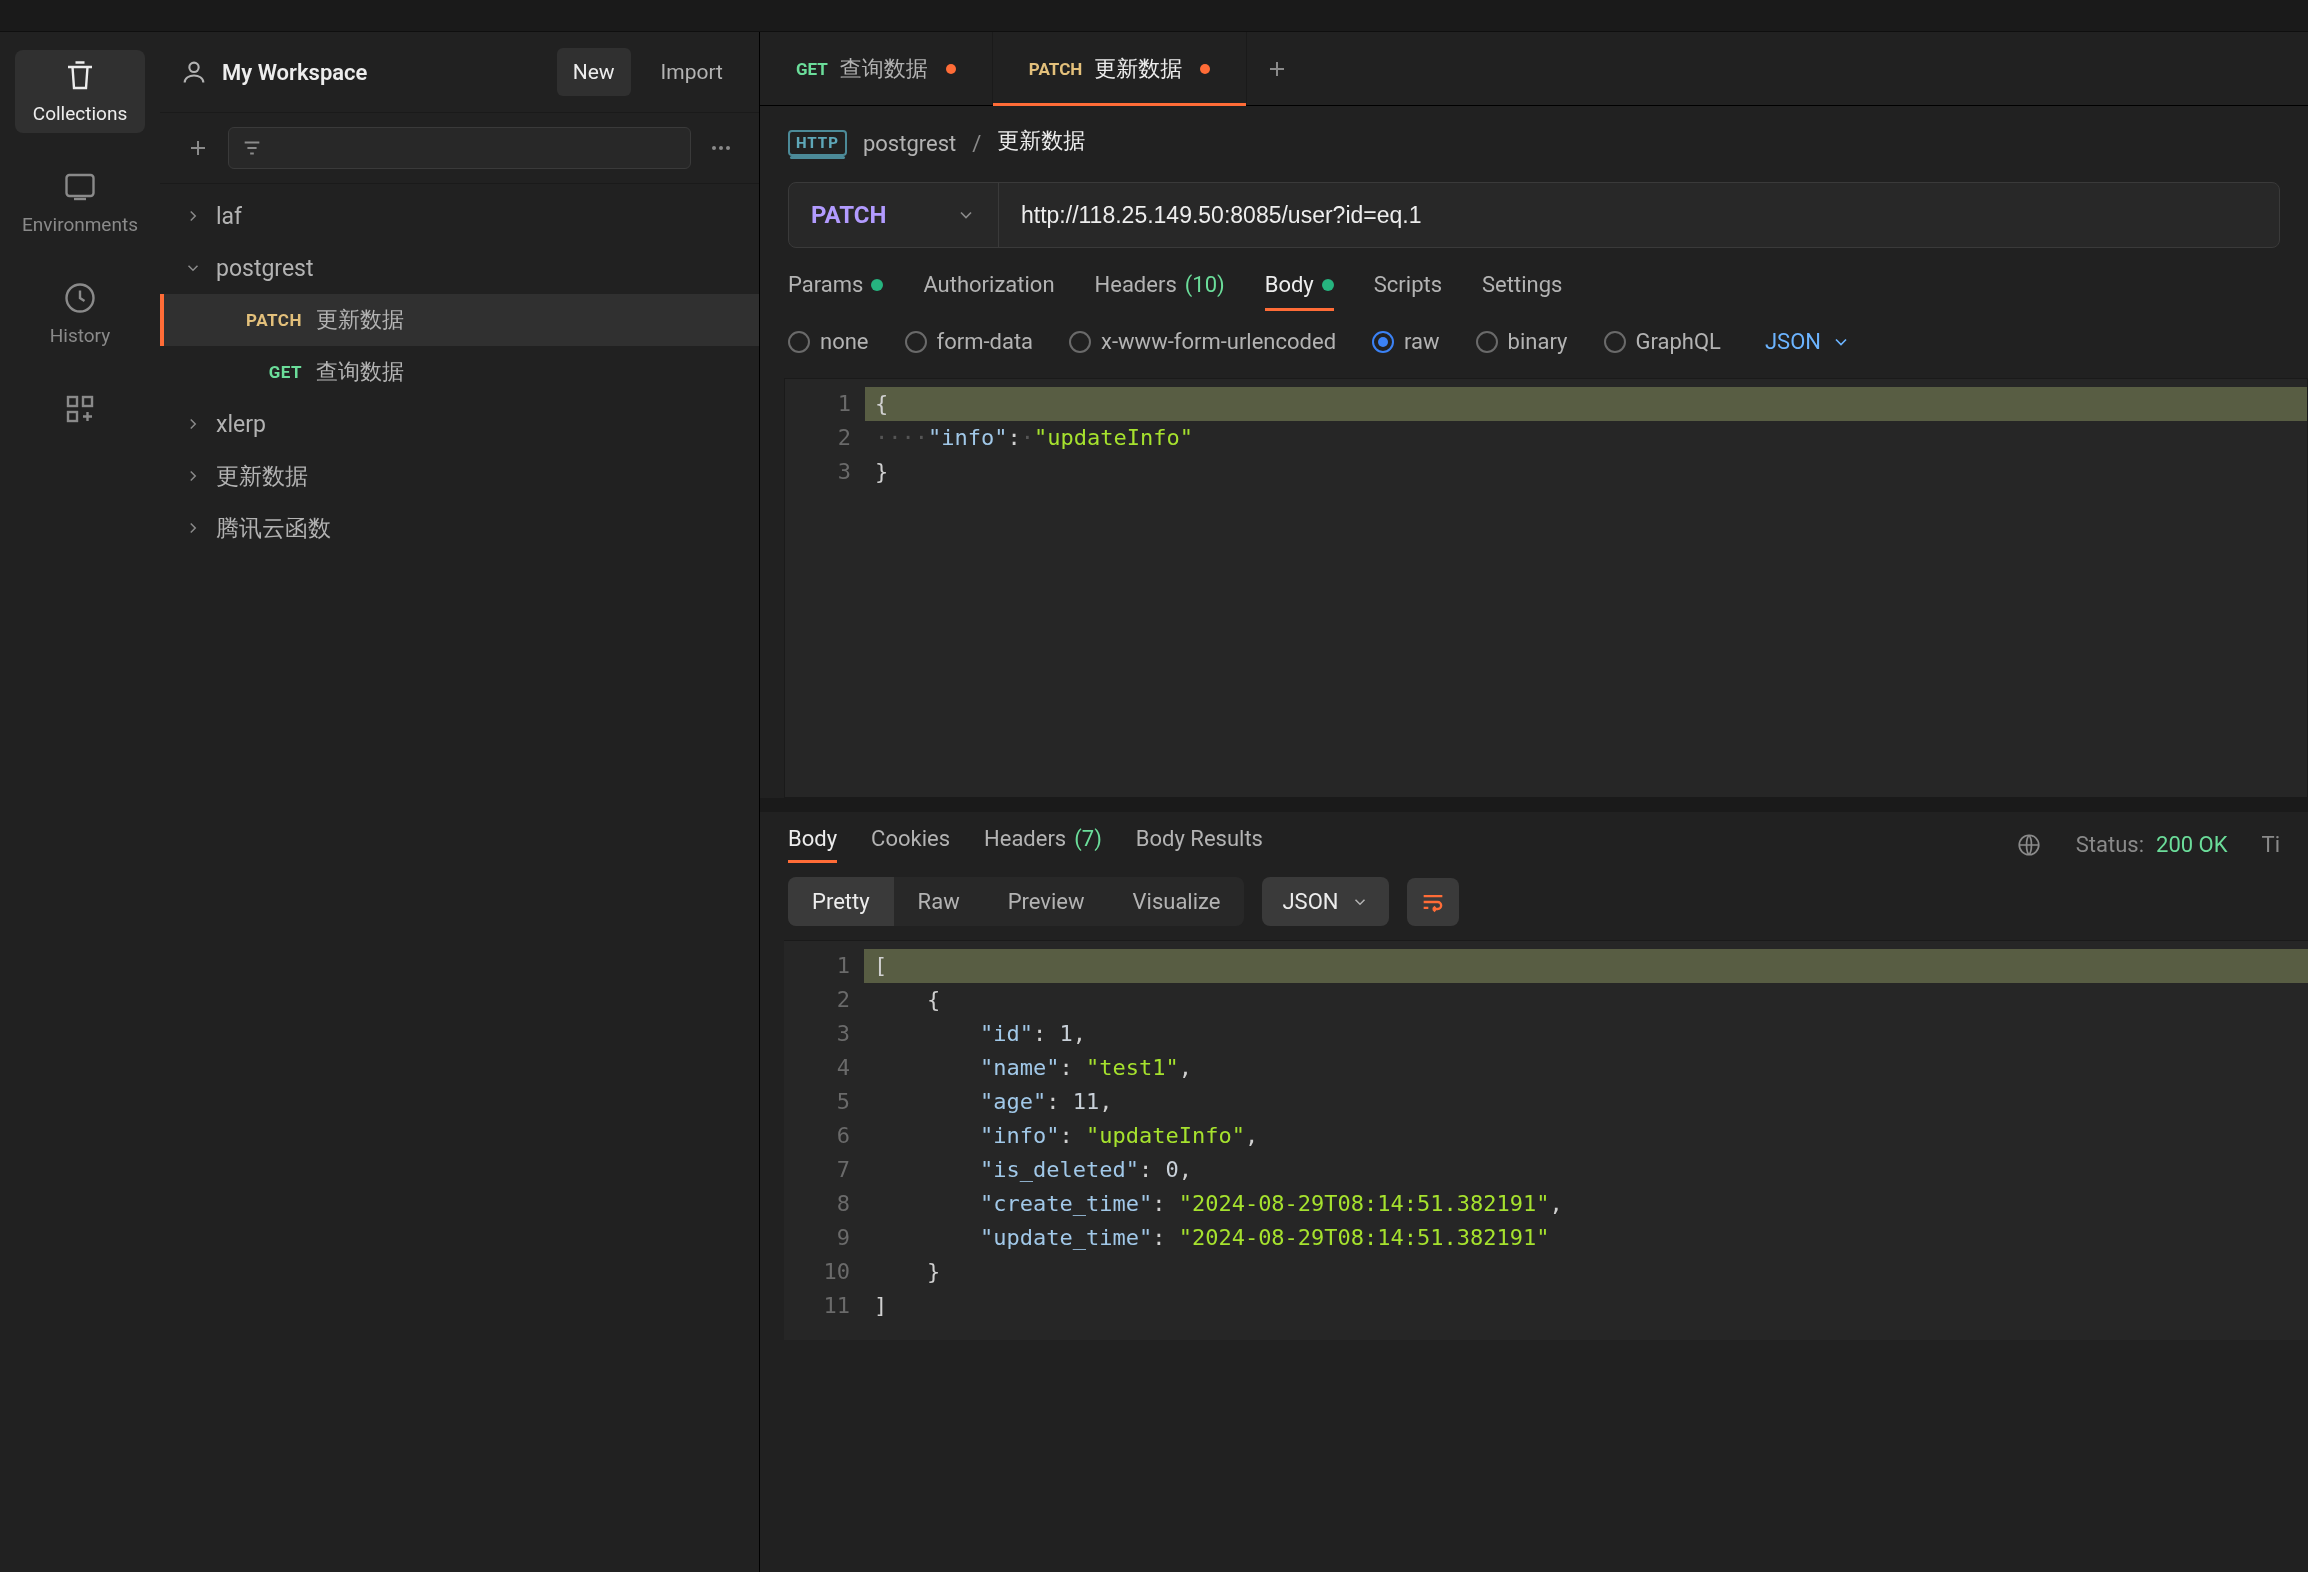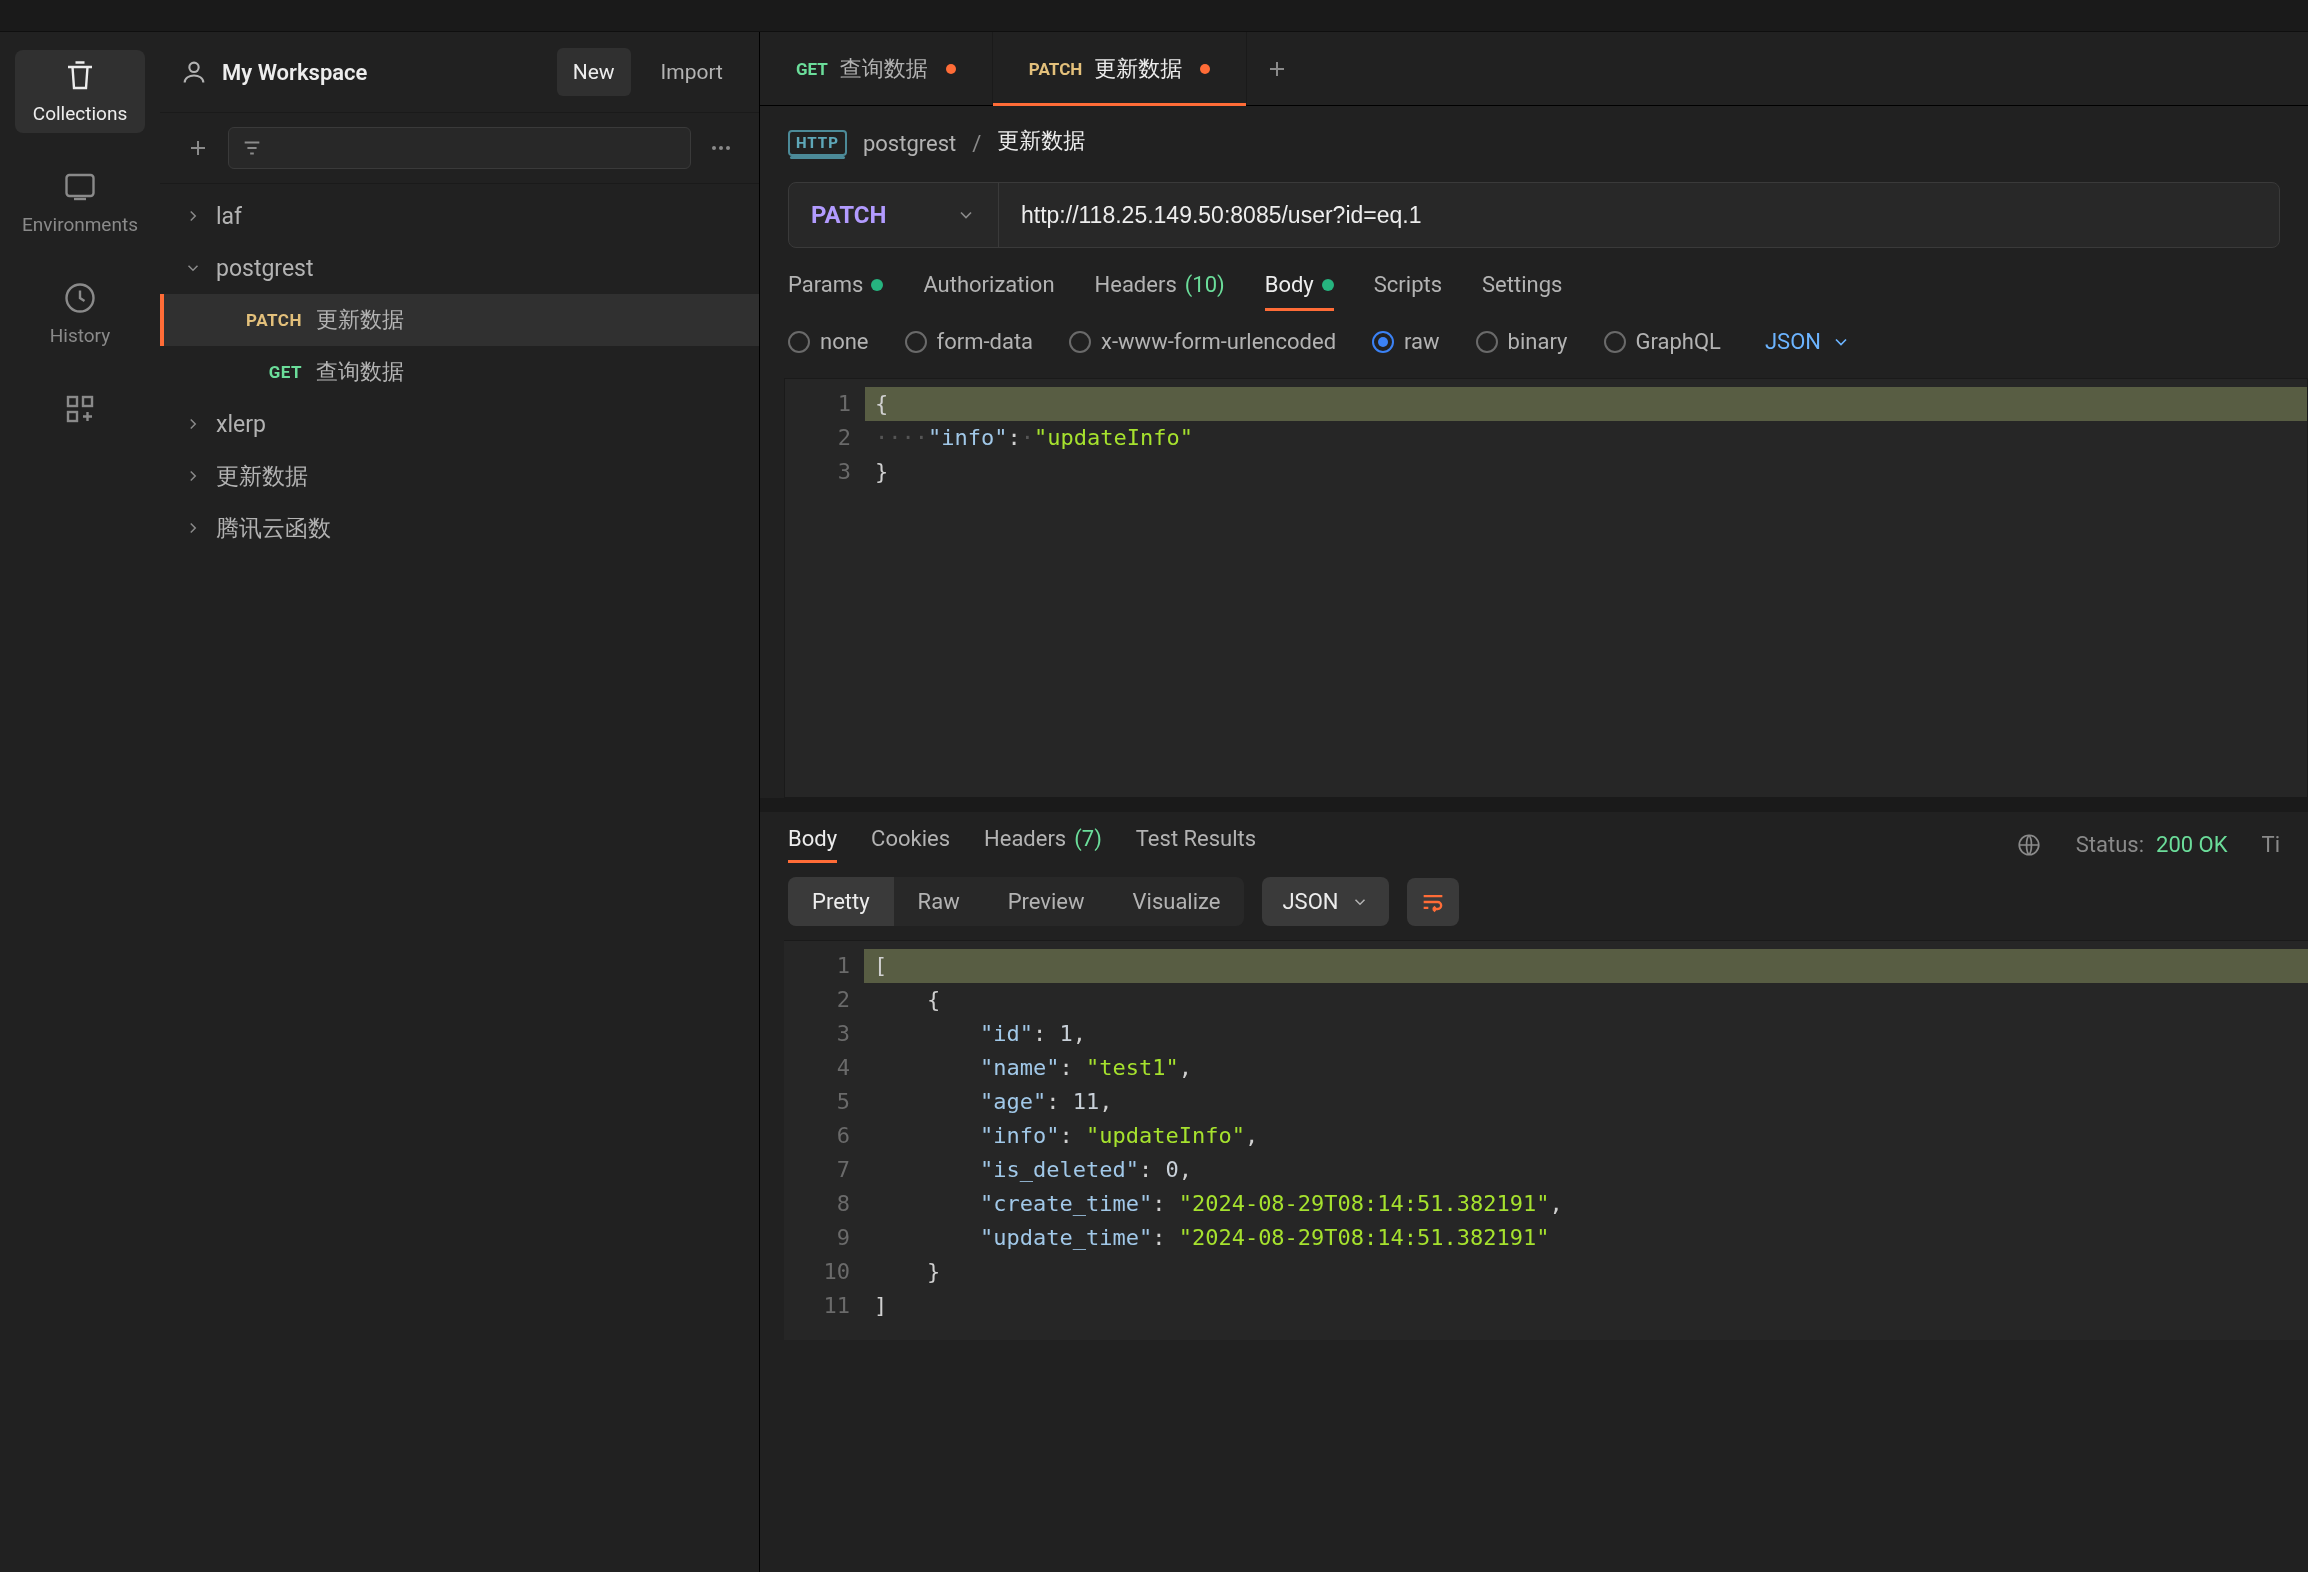--- a/index.html
+++ b/index.html
@@ -353,21 +353,21 @@
           <span>Body</span>
         </div>
       <div class="resptab">
           <span>Cookies</span>
         </div>
       <div class="resptab">
           <span>Headers</span>
           <span class="count">(7)</span>
         </div>
       <div class="resptab">
-          <span>Test Results</span>
+          <span>Body Results</span>
         </div>
       <div class="sp"></div>
       <svg class="globe" viewBox="0 0 24 24">
           <circle cx="12" cy="12" r="9"></circle>
           <path d="M3 12h18M12 3c3 3 3 15 0 18M12 3c-3 3-3 15 0 18"></path>
         </svg>
       <div class="status">
         <span>Status:</span>
         <span class="ok">200 OK</span>
       </div>

